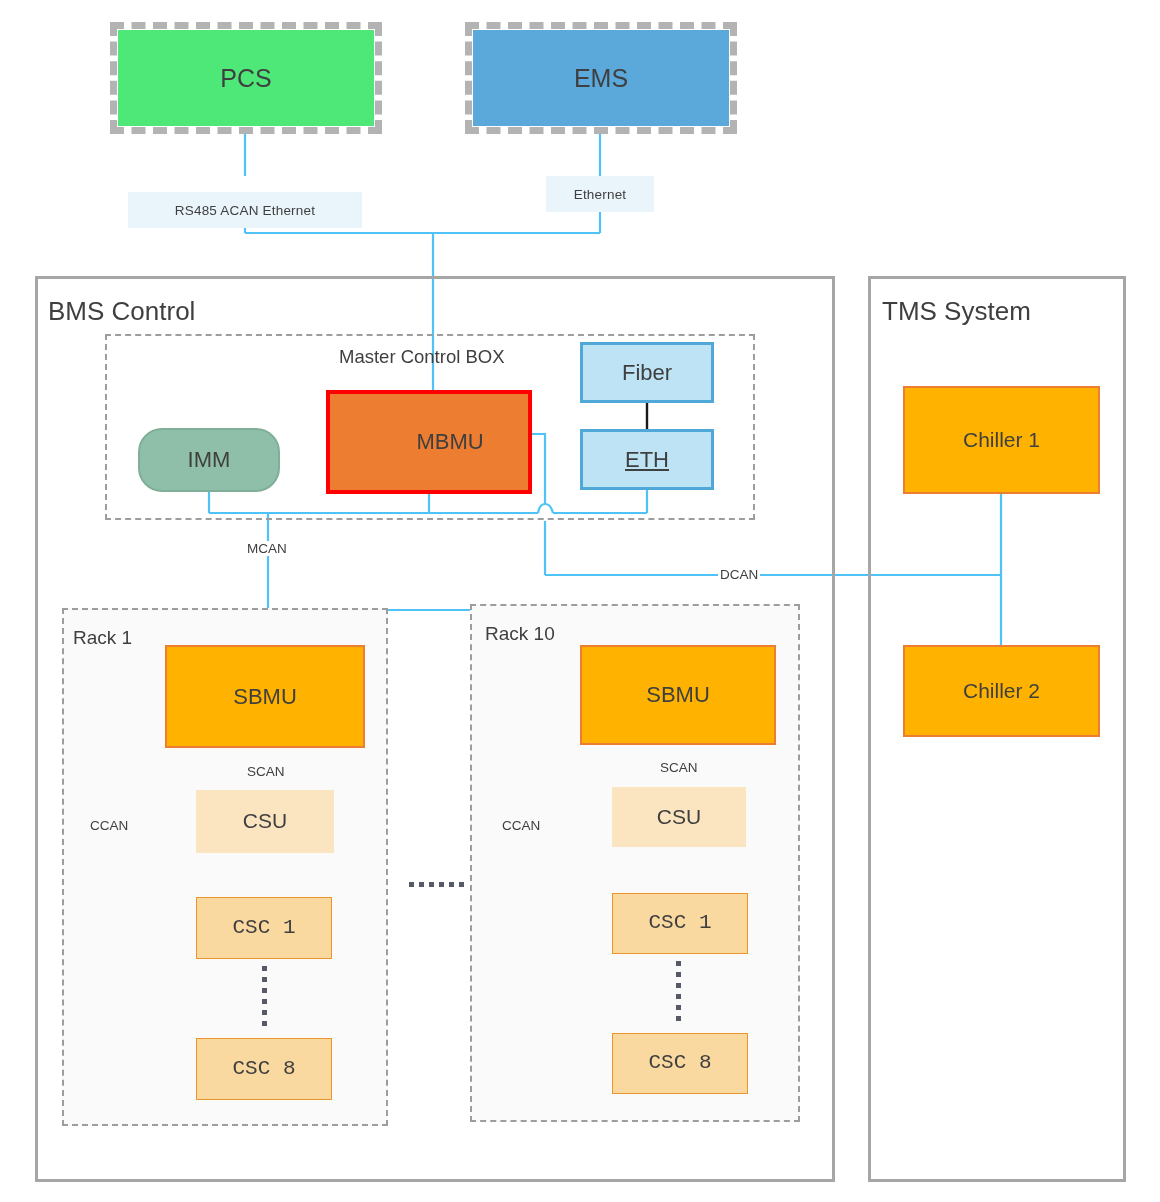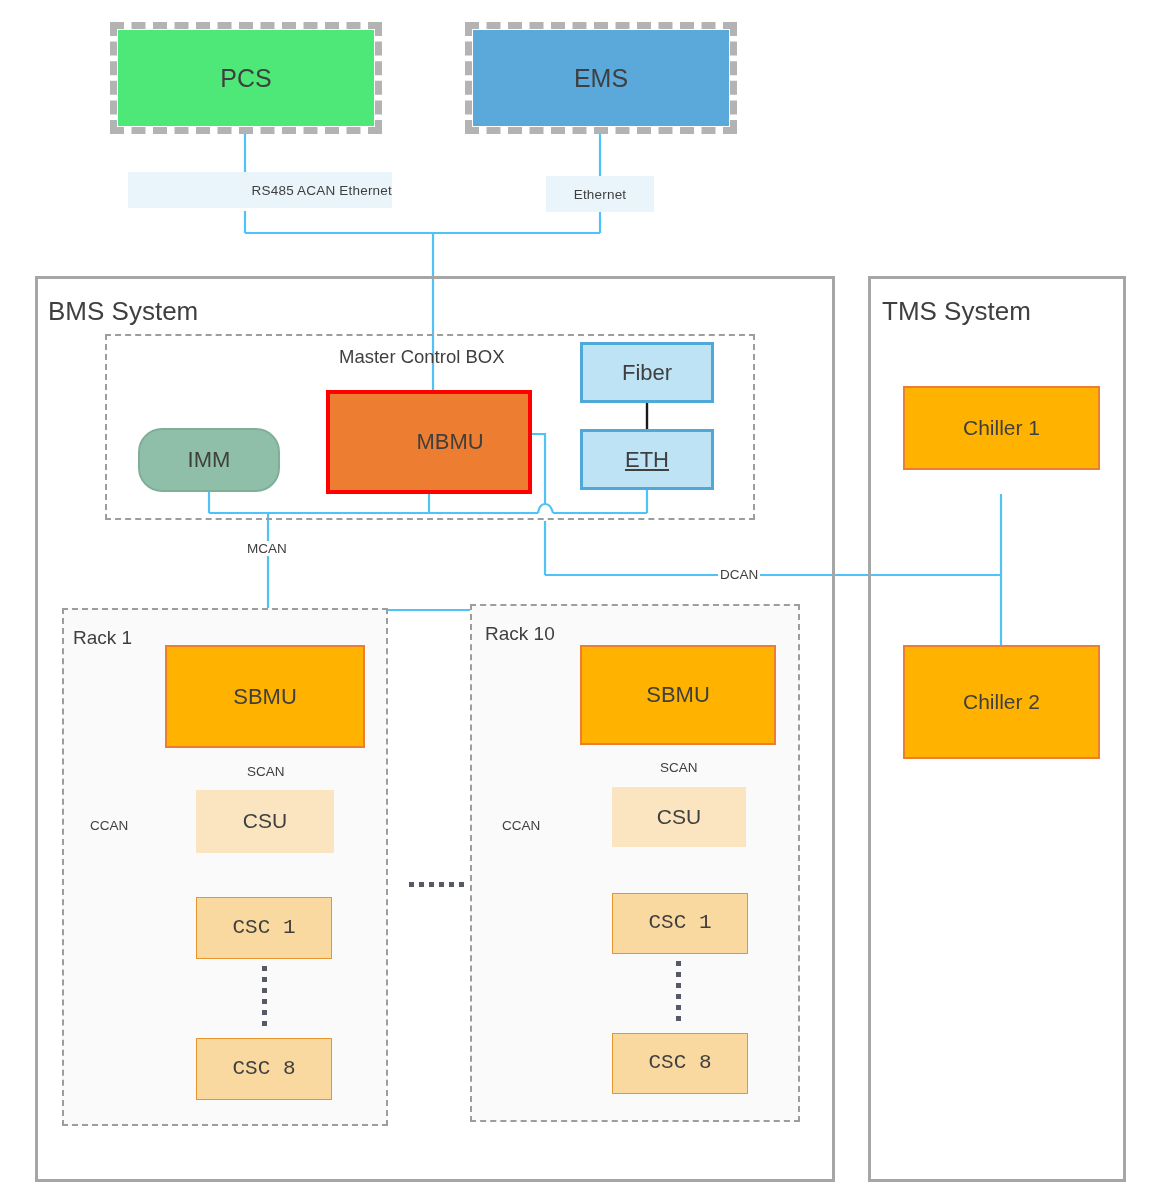--- a/index.html
+++ b/index.html
@@ -240,29 +240,29 @@
   <div class="ext-wrap ext-pcs" style="left:110px; top:22px; width:272px; height:112px;">
     <div class="ext-dash"></div>
     <div class="ext-fill">PCS</div>
   </div>
 
   <div class="ext-wrap ext-ems" style="left:465px; top:22px; width:272px; height:112px;">
     <div class="ext-dash"></div>
     <div class="ext-fill">EMS</div>
   </div>
 
-  <div class="chip" style="left:128px; top:172px; width:264px; height:36px;justify-content:flex-end;">
+  <div class="chip" style="left:128px; top:192px; width:234px; height:36px;">
     <span>RS485  ACAN   Ethernet</span>
   </div>
   <div class="chip" style="left:546px; top:176px; width:108px; height:36px;">
     <span>Ethernet</span>
   </div>
 
   <div class="panel" style="left:35px; top:276px; width:800px; height:906px;"></div>
-  <div class="panel-title" style="left:48px; top:296px;">BMS System</div>
+  <div class="panel-title" style="left:48px; top:296px;">BMS Control</div>
 
   <div class="dashgroup" style="left:105px; top:334px; width:650px; height:186px;"></div>
   <div class="group-title center" style="left:339px; top:346px;">Master Control BOX</div>
 
   <div class="node n-imm" style="left:138px; top:428px; width:142px; height:64px;border-radius:24px;">
     <span>IMM</span>
   </div>
 
   <div class="node n-mbmu" style="left:326px; top:390px; width:206px; height:104px;">
     <span>MBMU</span>
@@ -344,21 +344,21 @@
       <i></i>
   </div>
 
   <div class="node n-csc" style="left:612px; top:1033px; width:136px; height:61px;">
     <span>CSC 8</span>
   </div>
 
   <div class="panel" style="left:868px; top:276px; width:258px; height:906px;"></div>
   <div class="panel-title" style="left:882px; top:296px;">TMS System</div>
 
-  <div class="node n-chiller" style="left:903px; top:386px; width:197px; height:84px;">
+  <div class="node n-chiller" style="left:903px; top:386px; width:197px; height:108px;">
     <span>Chiller 1</span>
   </div>
 
-  <div class="node n-chiller" style="left:903px; top:645px; width:197px; height:114px;">
+  <div class="node n-chiller" style="left:903px; top:645px; width:197px; height:92px;">
     <span>Chiller 2</span>
   </div>
 
 </div>
 
 </body></html>

